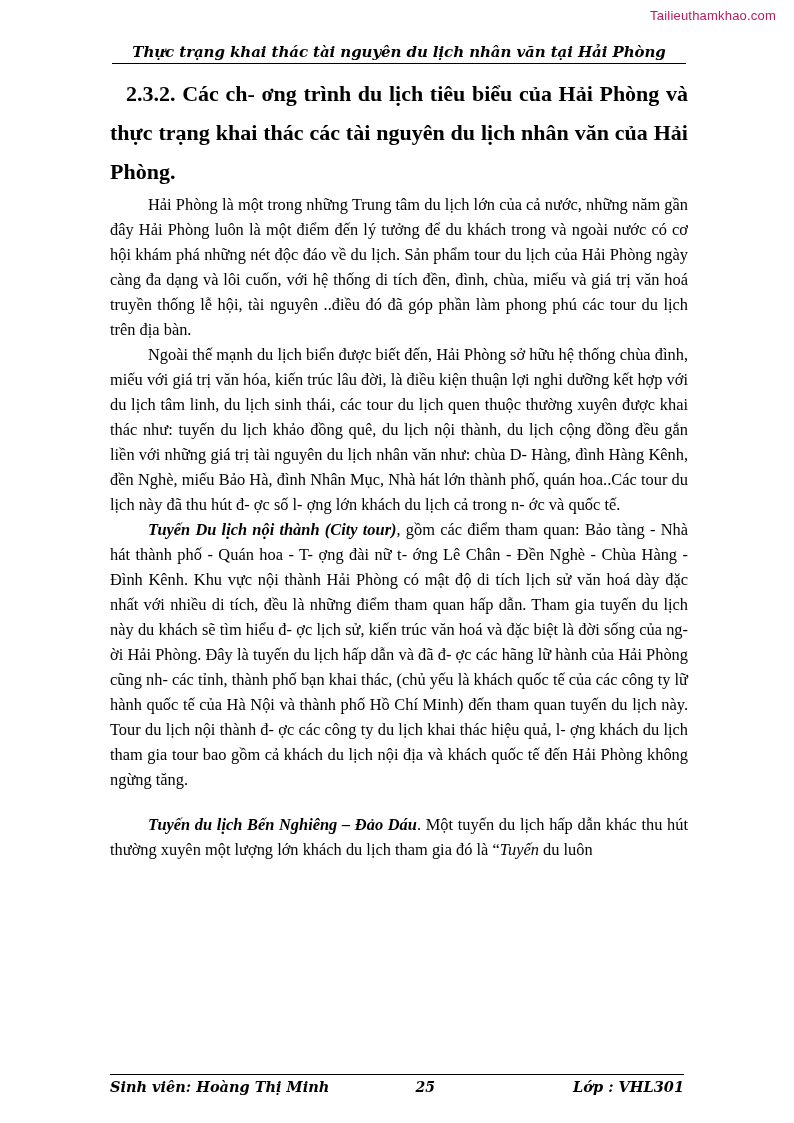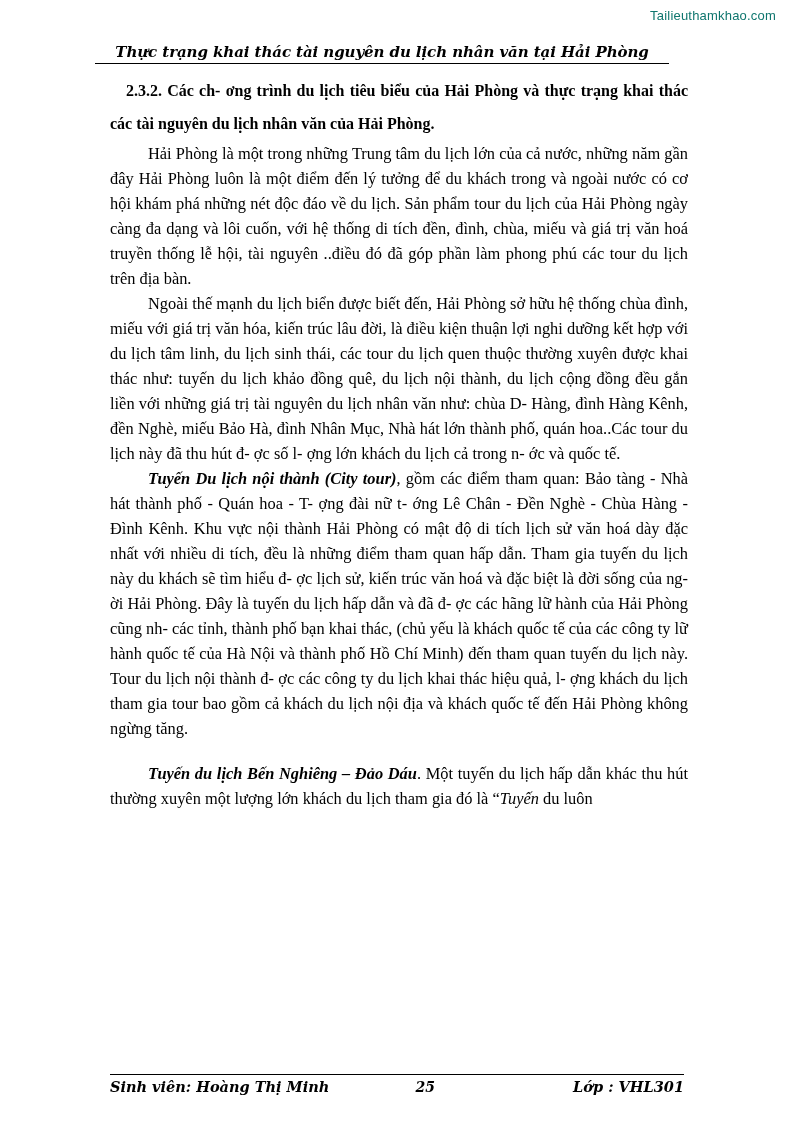--- a/index.html
+++ b/index.html
@@ -24,29 +24,29 @@
     background: #ffffff;
   }
 
   
   .watermark {
     position: absolute;
     top: 8px;
     right: 18px;
     font-family: "Liberation Sans", "DejaVu Sans", sans-serif;
     font-size: 13px;
-    color: #0f766e;
+    color: #be185d;
     letter-spacing: 0.2px;
     white-space: nowrap;
   }
 
   
   .header-band {
     position: absolute;
-    left: 95px;
+    left: 112px;
     top: 42px;
     width: 574px;
   }
   .header-title {
     font-family: "DejaVu Serif", "Liberation Serif", serif;
     font-style: italic;
     font-weight: bold;
     font-size: 15.5px;
     text-align: center;
     letter-spacing: -0.1px;
@@ -62,22 +62,22 @@
   
   .content {
     position: absolute;
     left: 110px;
     top: 74px;
     width: 578px;
   }
 
   .heading {
     font-weight: bold;
-    font-size: 16px;
-    line-height: 33px;
+    font-size: 22px;
+    line-height: 39px;
     text-align: justify;
     text-align-last: left;
     margin: 0 0 1px 0;
     text-indent: 16px;
   }
 
   p.para {
     font-size: 16.4px;
     line-height: 25px;
     text-align: justify;

